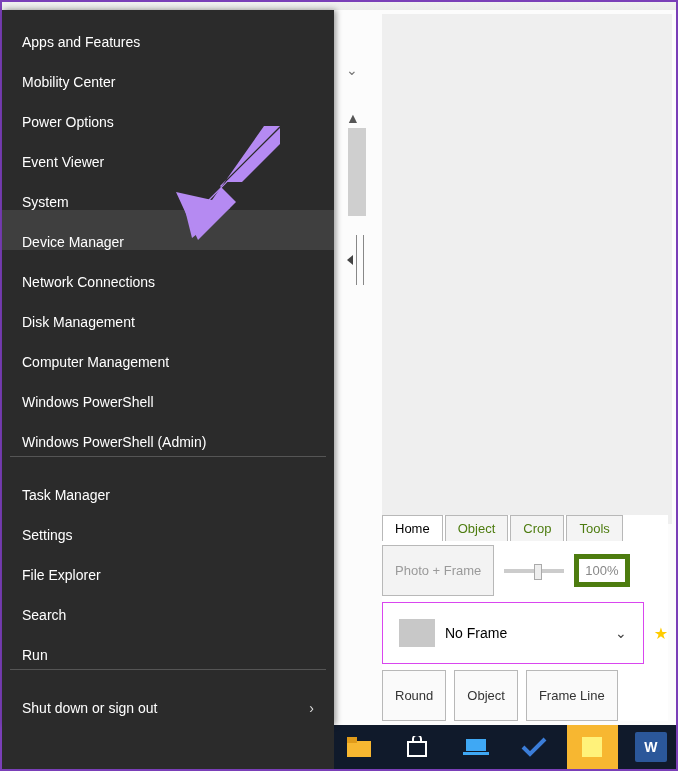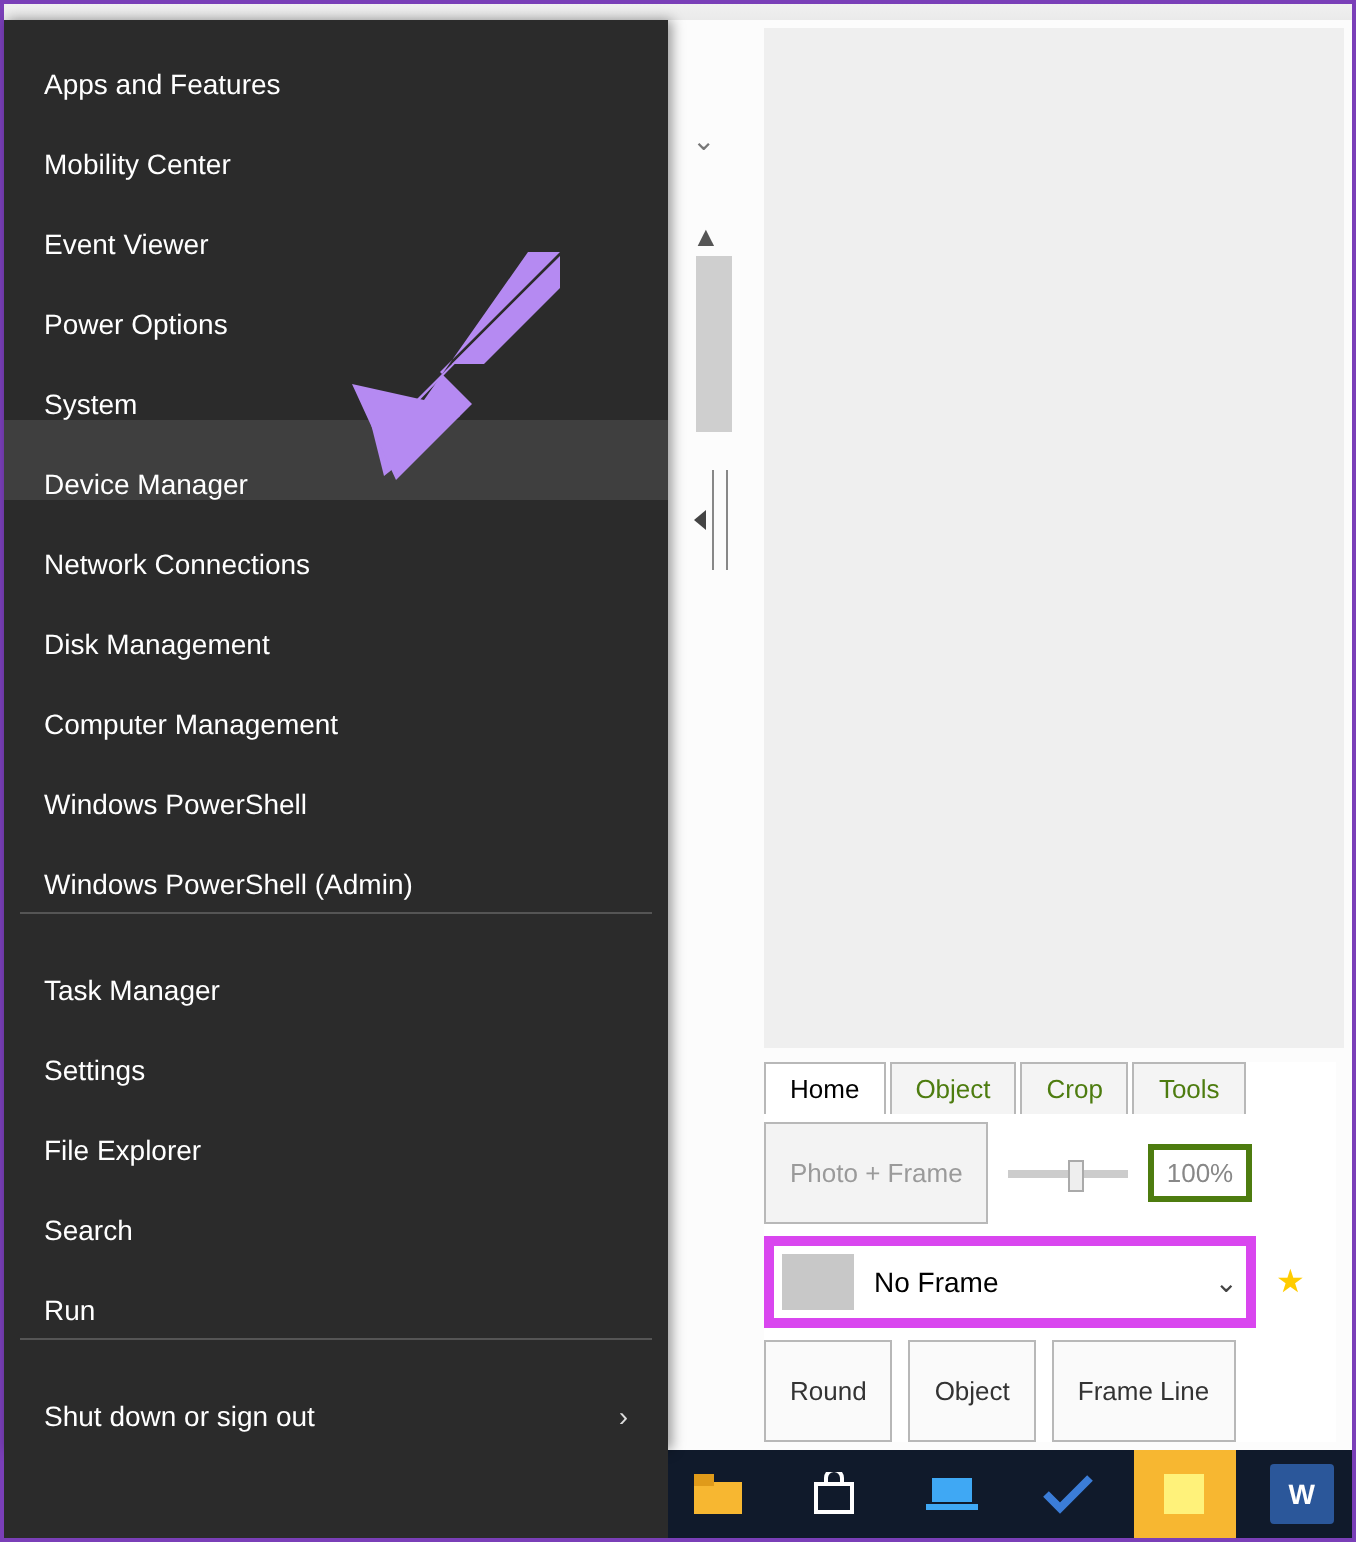--- a/index.html
+++ b/index.html
@@ -23,22 +23,22 @@
   
   .panel{position:absolute;left:380px;right:8px;bottom:48px;background:#fff}
   .tabs{display:flex;gap:2px;margin-bottom:4px}
   .tab{border:1px solid #b8b8b8;border-bottom:none;padding:5px 12px;background:#f4f4f4;font-size:13px;color:#4d7c0f;cursor:default}
   .tab.active{background:#fff;color:#000}
   .row{display:flex;align-items:center;gap:10px;margin-bottom:6px}
   .btn{border:1px solid #b8b8b8;background:#fafafa;padding:17px 12px;font-size:13px;color:#333;cursor:default}
   .btn.ghost{color:#9a9a9a;background:#f3f3f3}
   .slider{width:60px;height:4px;background:#ccc;position:relative}
   .slider .knob{position:absolute;top:-5px;left:30px;width:6px;height:14px;background:#eee;border:1px solid #aaa}
-  .zoom-box{border:3px solid #4d7c0f;padding:4px 6px;font-size:13px;color:#888;background:#fff}
-  .frame-row{display:flex;align-items:center;border:5px solid #d946ef;padding:4px;gap:10px;width:228px}
+  .zoom-box{border:5px solid #4d7c0f;padding:4px 6px;font-size:13px;color:#888;background:#fff}
+  .frame-row{display:flex;align-items:center;border:1px solid #d946ef;padding:16px;gap:10px;width:228px}
   .frame-swatch{width:36px;height:28px;background:#c8c8c8}
   .chev{margin-left:auto;color:#444}
   .star{color:#ffcc00;font-size:16px}
   .btns3{display:flex;gap:8px;margin-top:6px}
   
   .pointer{position:absolute;left:158px;top:118px;z-index:30;pointer-events:none}
   
   .taskbar{position:absolute;left:0;right:0;bottom:0;height:44px;background:#101a2b;display:flex;align-items:center;padding-left:332px;gap:8px;z-index:5}
   .task-strip{position:absolute;left:0;bottom:0;height:44px;width:332px;background:#2b2b2b;z-index:21}
   .tb-item{width:52px;height:44px;display:flex;align-items:center;justify-content:center;color:#fff}
@@ -90,24 +90,24 @@
 </div>
 
 <div class="winx">
   <div class="item">
         <span>Apps and Features</span>
       </div>
   <div class="item">
         <span>Mobility Center</span>
       </div>
   <div class="item">
-        <span>Event Viewer</span>
+        <span>Power Options</span>
       </div>
   <div class="item">
-        <span>Power Options</span>
+        <span>Event Viewer</span>
       </div>
   <div class="item">
         <span>System</span>
       </div>
   <div class="item hover">
         <span>Device Manager</span>
       </div>
   <div class="item">
         <span>Network Connections</span>
       </div>

